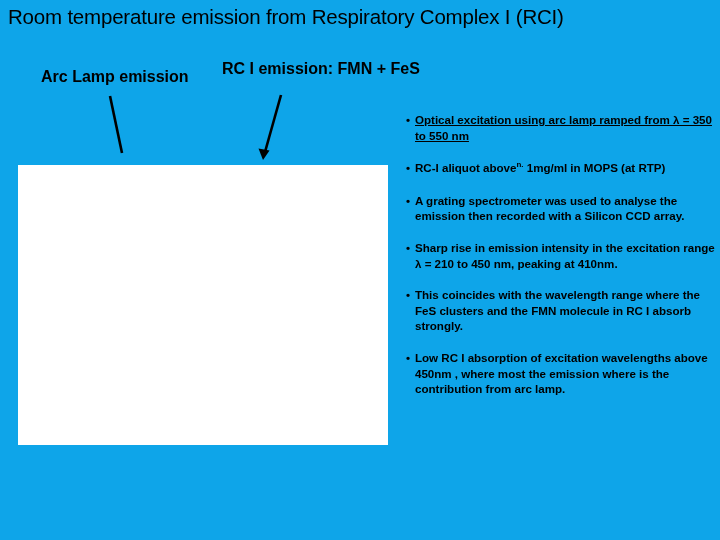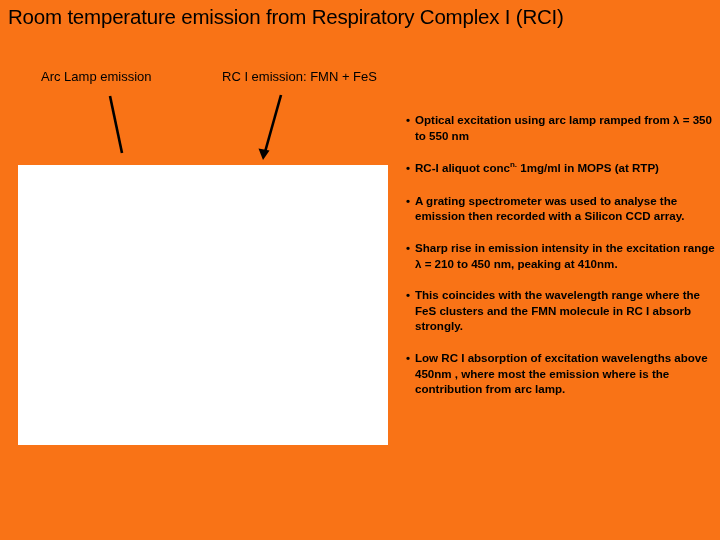--- a/index.html
+++ b/index.html
@@ -12,49 +12,49 @@
     height: 540px;
     position: relative;
     overflow: hidden;
     font-family: "Liberation Sans", sans-serif;
     color: #000000;
     -webkit-font-smoothing: none;
   }
   #slide {
     position: absolute;
     inset: 0;
-    background: #f97316;
+    background: #0ea5e9;
   }
   #slide-title {
     position: absolute;
     left: 8px;
     top: 4px;
     width: 708px;
     font-size: 20.5px;
     line-height: 26px;
     letter-spacing: -0.2px;
     white-space: nowrap;
     color: #000000;
     font-weight: 400;
   }
   .callout-label {
     position: absolute;
-    font-size: 13px;
+    font-size: 16px;
     line-height: 14px;
     white-space: nowrap;
     color: #000000;
-    font-weight: 400;
+    font-weight: 700;
   }
   #label-arc-lamp {
     left: 41px;
     top: 70px;
   }
   #label-rci-emission {
     left: 222px;
-    top: 70px;
+    top: 62px;
   }
   #annotation-lines {
     position: absolute;
     left: 0;
     top: 0;
     width: 720px;
     height: 540px;
     pointer-events: none;
   }
   #chart-placeholder {
@@ -85,21 +85,21 @@
     position: absolute;
     left: 0;
     top: 0;
     font-size: 11.6px;
     line-height: 15.6px;
   }
   .bullet-item .btext {
     display: block;
   }
   #bullet-0 { margin-bottom: 17px; }
-  #bullet-0 .btext { text-indent: 0; }
+  #bullet-0 .btext { text-indent: 0; text-decoration: underline; }
   #bullet-1 { margin-bottom: 17px; }
   #bullet-2 { margin-bottom: 16px; }
   #bullet-3 { margin-bottom: 16px; }
   #bullet-4 { margin-bottom: 16px; }
   #bullet-5 { margin-bottom: 0; }
   .sup {
     font-size: 8px;
     vertical-align: super;
     line-height: 0;
   }
@@ -125,21 +125,21 @@
 
   <div id="bullet-list">
 
     <div class="bullet-item" id="bullet-0">
       <span class="dot">•</span>
       <span class="btext">Optical excitation using arc lamp ramped  from λ = 350 to 550 nm</span>
     </div>
 
     <div class="bullet-item" id="bullet-1">
       <span class="dot">•</span>
-      <span class="btext"><span>RC-I aliquot conc</span><span class="sup">n.</span><span> 1mg/ml in MOPS (at RTP)</span></span>
+      <span class="btext"><span>RC-I aliquot above</span><span class="sup">n.</span><span> 1mg/ml in MOPS (at RTP)</span></span>
     </div>
 
     <div class="bullet-item" id="bullet-2">
       <span class="dot">•</span>
       <span class="btext">A grating spectrometer was used to analyse the emission then recorded with a Silicon CCD array.</span>
     </div>
 
     <div class="bullet-item" id="bullet-3">
       <span class="dot">•</span>
       <span class="btext">Sharp rise in emission intensity in the excitation range λ = 210 to 450 nm, peaking at 410nm.</span>

